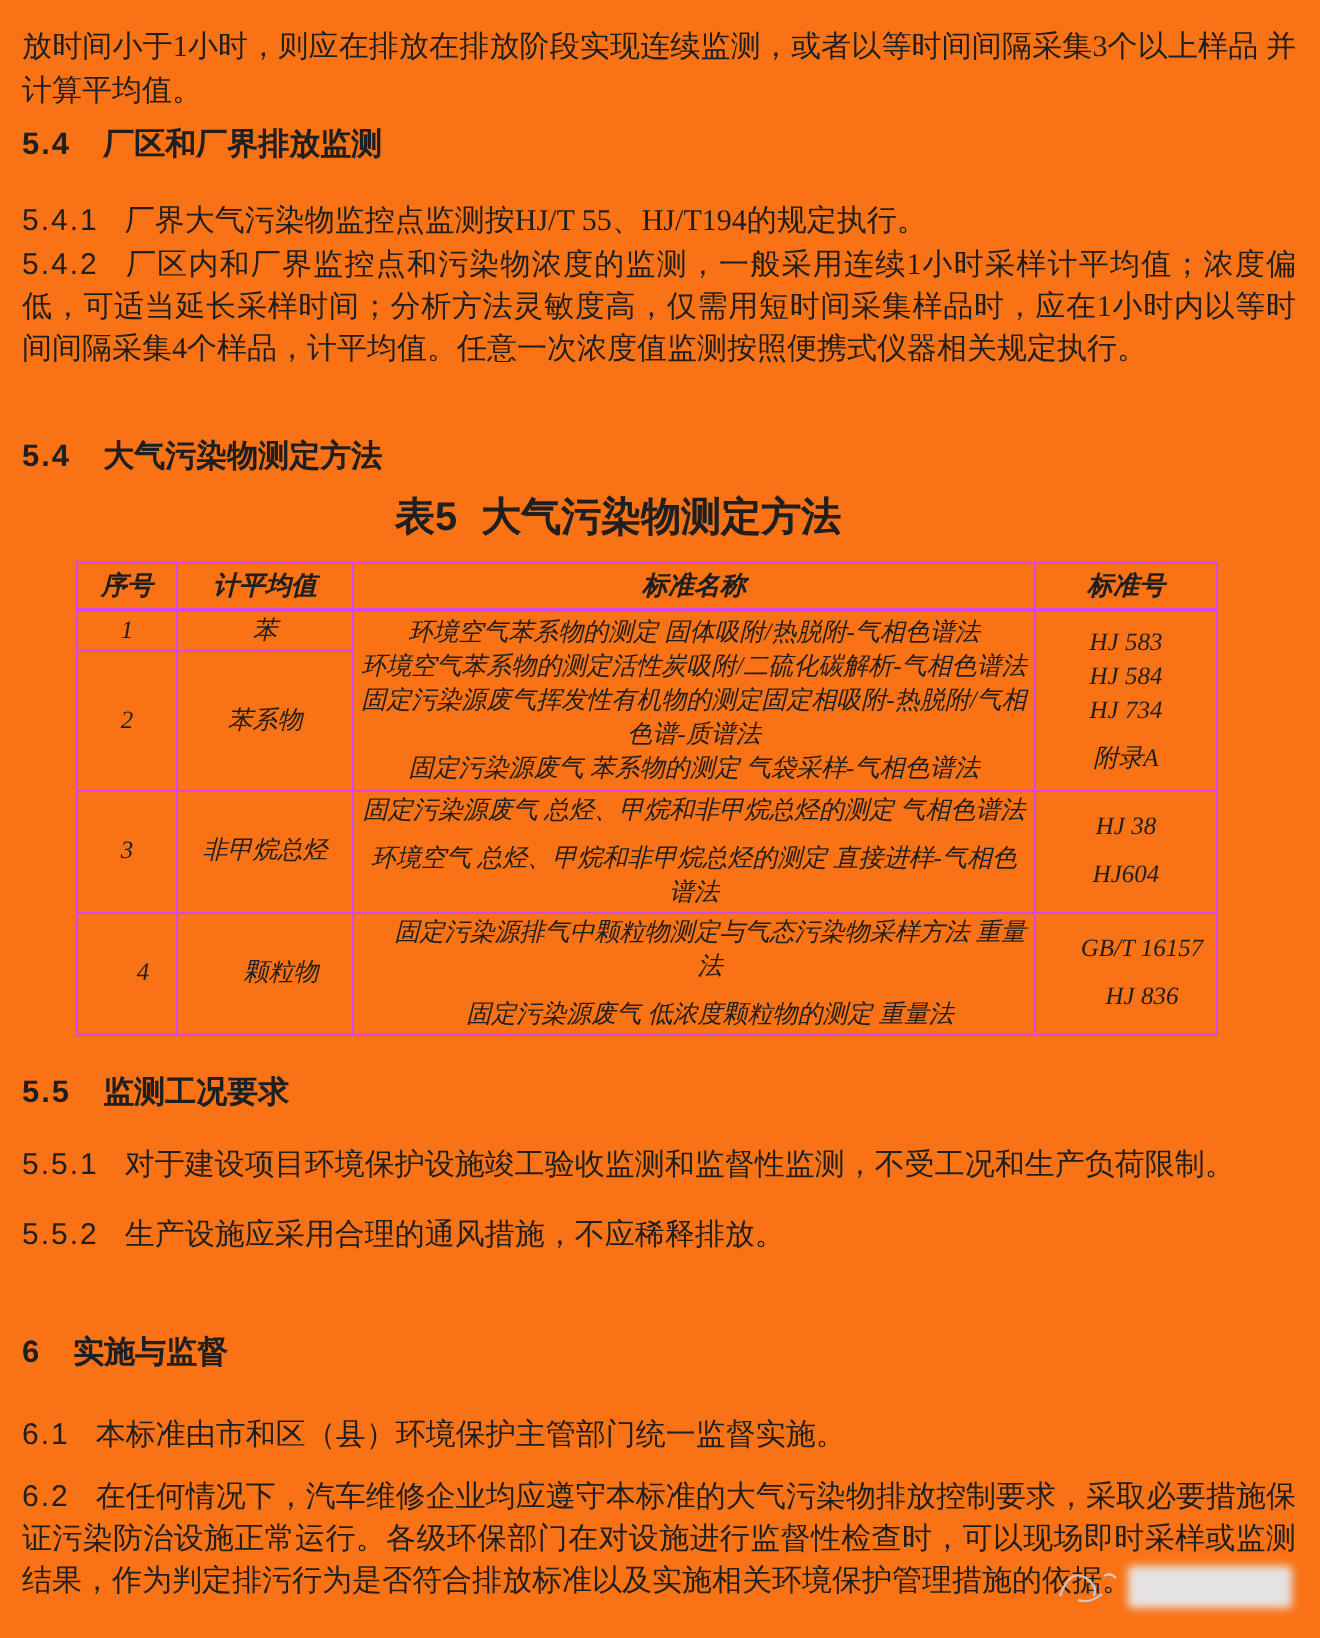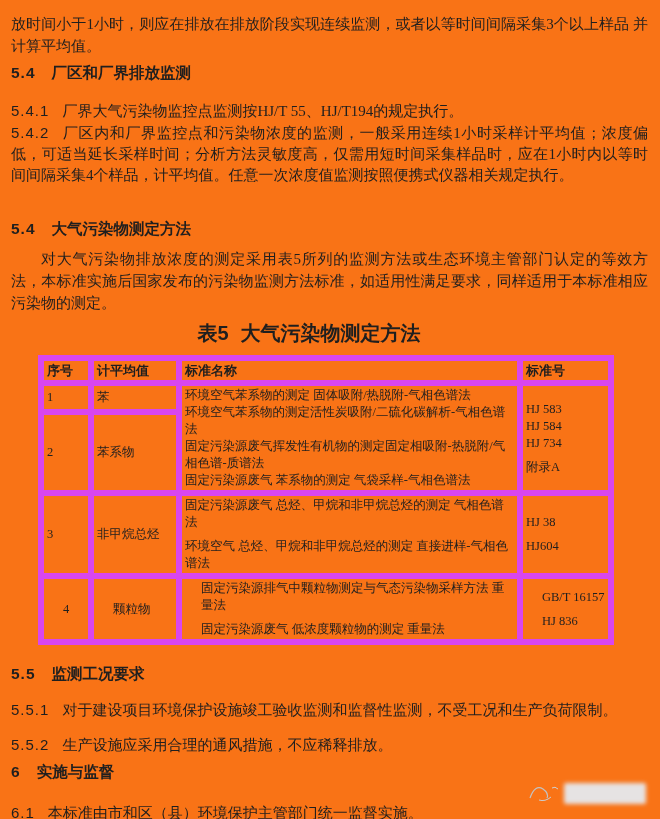--- a/index.html
+++ b/index.html
@@ -47,25 +47,26 @@
 
   table.methods {
     border-collapse:collapse;
     table-layout:fixed;
     width:570px;
     margin:12px 0 0 27px;
     font-size:12.5px;
     border:1.5px solid #2a2a2a;
   }
   table.methods th, table.methods td {
-    border:6px solid #d946ef;
-    text-align:left;
+    border:1px solid #d946ef;
+    text-align:center;
     vertical-align:middle;
     padding:1px 3px;
     line-height:17px;
+    font-style:italic;
   }
   table.methods th {
     font-family:"Liberation Sans","DejaVu Sans",sans-serif;
     font-weight:bold;
     font-size:13px;
     height:23px;
     border-bottom-width:2px;
   }
   col.c-seq  { width:50px; }
   col.c-pol  { width:88px; }
@@ -73,21 +74,21 @@
   col.c-code { width:91px; }
   tr.r1 td { height:20px; }
   tr.r2 td { height:70px; }
   tr.r3 td { height:46px; }
   tr.r4 td { height:52px;padding-left:19px; }
   td .mgap { margin-top:7px; }
 
   .mt-55   { margin-top:18px; }
   .mt-551  { margin-top:14px; }
   .mt-552  { margin-top:13px; }
-  .mt-6    { margin-top:5px; }
+  .mt-6    { margin-top:37px; }
   .mt-61   { margin-top:19px; }
   .mt-62   { margin-top:9px; }
 
   .stamp {
     position:absolute;
     right:14px; bottom:13px;
     display:flex; align-items:center; gap:3px;
   }
   .blurbox {
     width:82px; height:21px;
@@ -109,21 +110,20 @@
   <p class="clause mt-541">
     <span class="pnum">5.4.1</span><span>厂界大气污染物监控点监测按HJ/T 55、HJ/T194的规定执行。</span>
   </p>
   <p class="clause body-par mt-542">
     <span class="pnum">5.4.2</span><span>厂区内和厂界监控点和污染物浓度的监测，一般采用连续1小时采样计平均值；浓度偏低，可适当延长采样时间；分析方法灵敏度高，仅需用短时间采集样品时，应在1小时内以等时间间隔采集4个样品，计平均值。任意一次浓度值监测按照便携式仪器相关规定执行。</span>
   </p>
 
   <div class="heading mt-h2">
     <span class="hnum">5.4</span><span>大气污染物测定方法</span>
   </div>
-  <p class="body-par indent2 mt-par2">对大气污染物排放浓度的测定采用表5所列的监测方法或生态环境主管部门认定的等效方法，本标准实施后国家发布的污染物监测方法标准，如适用性满足要求，同样适用于本标准相应污染物的测定。</p>
 
   <div class="tbl-caption">
     <span class="cnum">表5</span><span>大气污染物测定方法</span>
   </div>
 
   <table class="methods">
     <colgroup>
       <col class="c-seq">
         <col class="c-pol">
         <col class="c-name">

